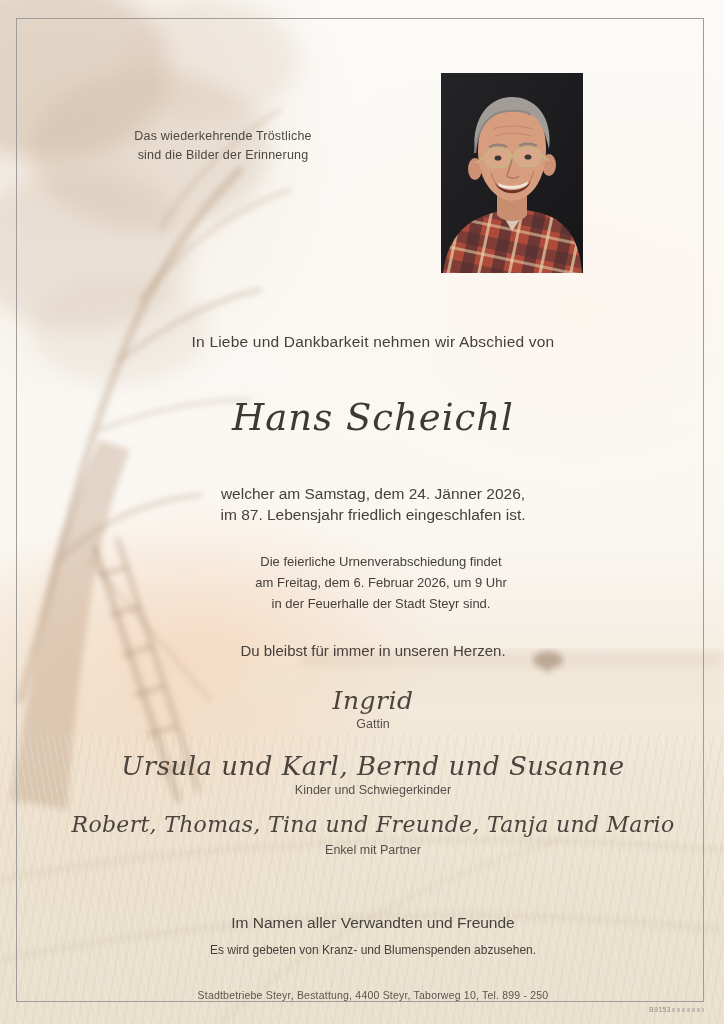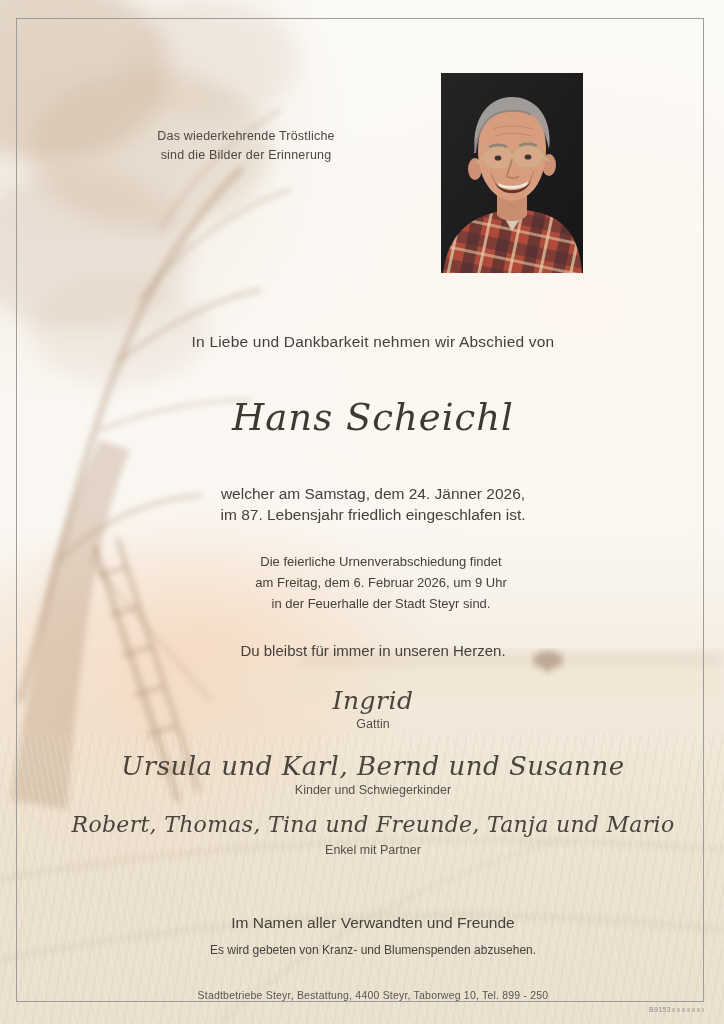--- a/index.html
+++ b/index.html
@@ -24,21 +24,21 @@
       repeating-linear-gradient(80deg, rgba(255,255,255,.25) 0 1px, rgba(255,255,255,0) 1px 6px);
     opacity:.8;
   }
   .bg-art{position:absolute;left:0;top:0;}
   .frame{
     position:absolute;left:16px;top:18px;width:688px;height:984px;
     border:1px solid #9e9d9a;box-sizing:border-box;pointer-events:none;
   }
   .block{position:absolute;left:11px;width:724px;text-align:center;}
   .quote{
-    position:absolute;left:126px;top:127px;width:240px;text-align:center;
+    position:absolute;left:103px;top:127px;width:240px;text-align:center;
     font-size:12.5px;line-height:19px;color:#4c4740;letter-spacing:.2px;
   }
   .photo{position:absolute;left:441px;top:73px;width:142px;height:200px;}
   .intro{top:333px;font-size:15.5px;letter-spacing:.2px;}
   .name{
     top:396px;font-family:"DejaVu Serif",serif;font-style:italic;
     font-size:37px;color:#3e3933;letter-spacing:1px;
   }
   .death{top:483px;font-size:15.5px;line-height:21px;}
   .ceremony{top:551px;font-size:13px;line-height:21px;padding-left:8px;}

